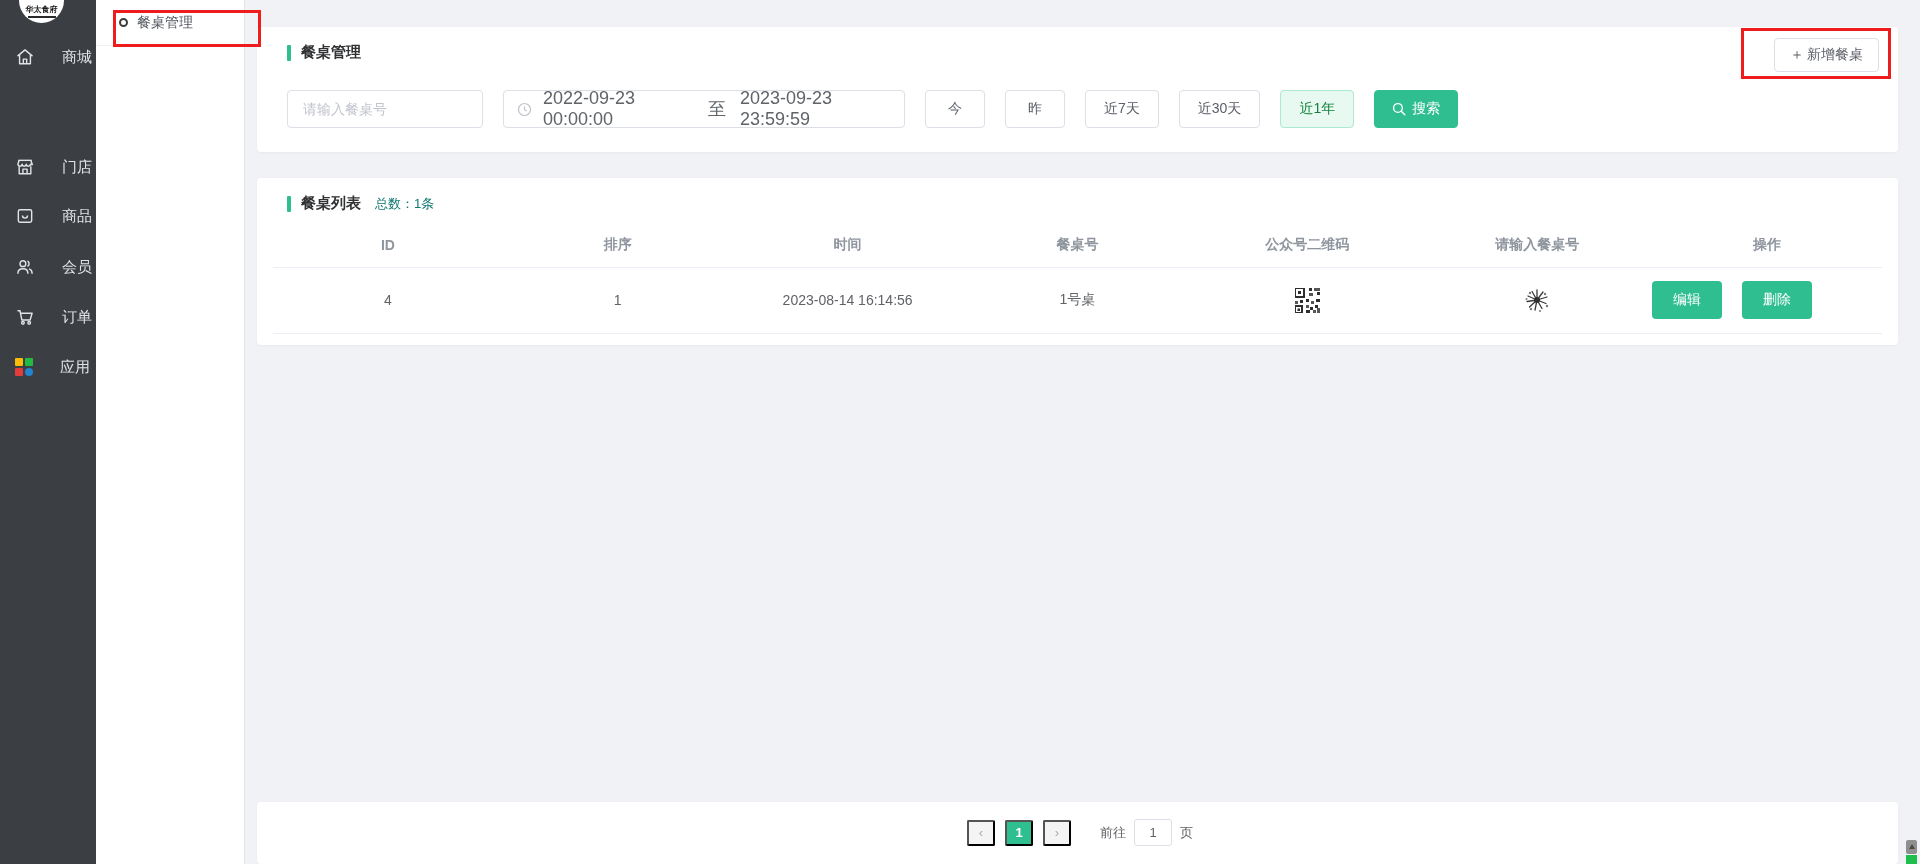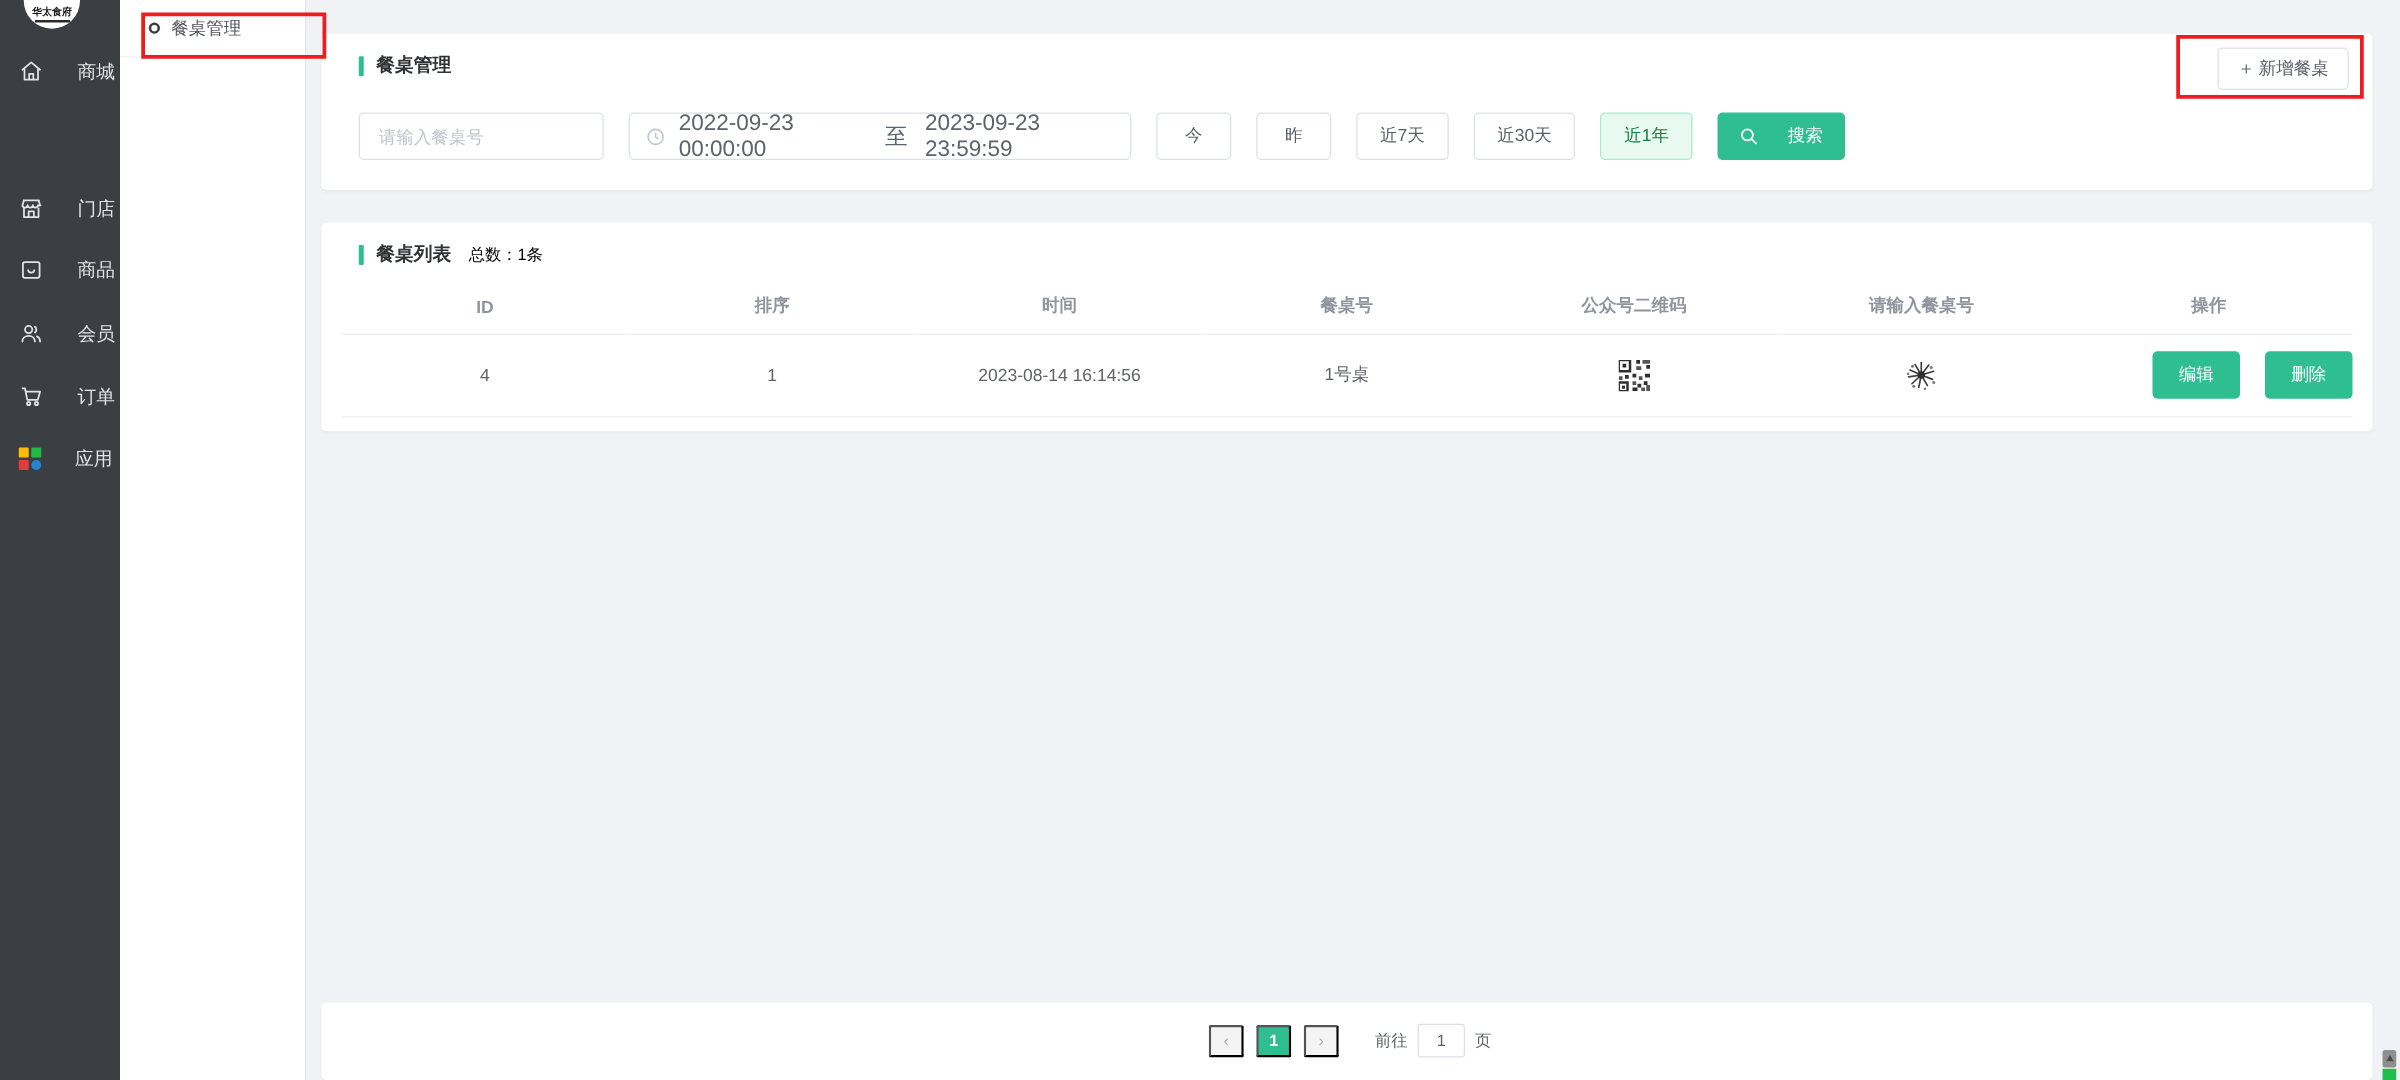--- a/index.html
+++ b/index.html
@@ -28,45 +28,45 @@
   .radio-circle { width:9px; height:9px; border:2px solid #3c3c3c; border-radius:50%; background:#fff; }
   .red-box-menu { position:absolute; left:113px; top:10px; width:148px; height:37px; border:3px solid #ee1c1d; z-index:30; pointer-events:none; }
   
   .card { position:absolute; left:257px; width:1641px; background:#fff; border-radius:4px; box-shadow:0 1px 3px rgba(0,0,0,.04); }
   .card-filter { top:27px; height:125px; }
   .card-list   { top:178px; height:167px; }
   .card-pager  { top:802px; height:62px; }
   .sec-head { display:flex; align-items:center; padding:16px 30px 0; }
   .green-bar { width:4px; height:16px; background:#2fbe8f; border-radius:1px; margin-right:10px; flex:0 0 auto; }
   .sec-title { font-size:15px; font-weight:700; color:#303133; }
-  .total { font-size:13px; color:#000000; margin-left:14px; }
+  .total { font-size:13px; color:#0f766e; margin-left:14px; }
   
   .filter-row { position:absolute; left:30px; top:63px; display:flex; align-items:center; gap:20px; }
   .inp { height:38px; border:1px solid #dcdfe6; border-radius:4px; padding:0 15px; font-size:14px; color:#606266; background:#fff; outline:none; }
   .inp::placeholder { color:#c0c4cc; }
   .inp-id { width:234px; } .inp-table { width:196px; }
   .datebox { width:402px; height:38px; border:1px solid #dcdfe6; border-radius:4px; display:flex; align-items:center;
              padding:0 13px; font-size:18px; color:#5f6469; background:#fff; cursor:pointer; }
   .datebox .clock { margin-right:11px; display:flex; }
   .date-sep { margin:0 14px; color:#5f6469; }
   .qbtn { height:38px; padding:0 18px; background:#fff; border:1px solid #dcdfe6; border-radius:4px; font-size:14px; color:#5a5e66;
           display:flex; align-items:center; justify-content:center; cursor:pointer; white-space:nowrap; }
   .qbtn.single { padding:0 22px; }
   .qbtn.active { background:#e7f9f1; border-color:#abe9d1; color:#15803d; }
   .search-btn { height:38px; padding:0 17px; background:#2fbe8f; border:1px solid #2fbe8f; border-radius:4px; color:#fff;
-                font-size:14px; display:flex; align-items:center; gap:24px; cursor:pointer; white-space:nowrap; }
+                font-size:14px; display:flex; align-items:center; gap:6px; cursor:pointer; white-space:nowrap; }
   .add-btn { position:absolute; top:11px; right:19px; height:34px; padding:0 15px; background:#fff; border:1px solid #dcdfe6;
              border-radius:4px; color:#5a5e66; font-size:14px; display:flex; align-items:center; gap:3px; cursor:pointer; white-space:nowrap; }
   .red-box-add { position:absolute; top:1px; right:7px; width:150px; height:51px; border:3px solid #ee1c1d; z-index:30; pointer-events:none; }
   
   table { width:calc(100% - 32px); margin:10px 16px 0; border-collapse:collapse; table-layout:fixed; }
   th { height:44px; font-size:14px; font-weight:700; color:#8f959e; text-align:center; border-bottom:1px solid #ebeef5; }
   td { height:66px; font-size:14px; color:#606266; text-align:center; border-bottom:1px solid #ebeef5; vertical-align:middle; }
   .qr-wrap { display:flex; align-items:center; justify-content:center; }
-  .act-cell { display:flex; align-items:center; justify-content:flex-end; gap:20px; }
+  .act-cell { display:flex; align-items:center; justify-content:flex-start; gap:20px; }
   .act-btn { width:70px; height:38px; background:#2fbe8f; border:none; border-radius:4px; color:#fff; font-size:14px;
              display:flex; align-items:center; justify-content:center; cursor:pointer; }
   
   .pager { display:flex; align-items:center; justify-content:center; padding-top:17px; font-size:13px; color:#606266; }
   .pg-btn { min-width:28px; height:26px; background:#f4f4f5; color:#a8abb2; border-radius:2px; display:flex; align-items:center;
             justify-content:center; font-size:13px; cursor:pointer; margin:0 5px; }
   .pg-btn.active { background:#2fbe8f; color:#fff; font-weight:700; }
   .goto-label { margin-left:24px; margin-right:8px; color:#606266; }
   .page-input { width:38px; height:27px; border:1px solid #dcdfe6; border-radius:3px; text-align:center; font-size:13px; color:#606266; outline:none; }
   .unit-label { margin-left:8px; }

